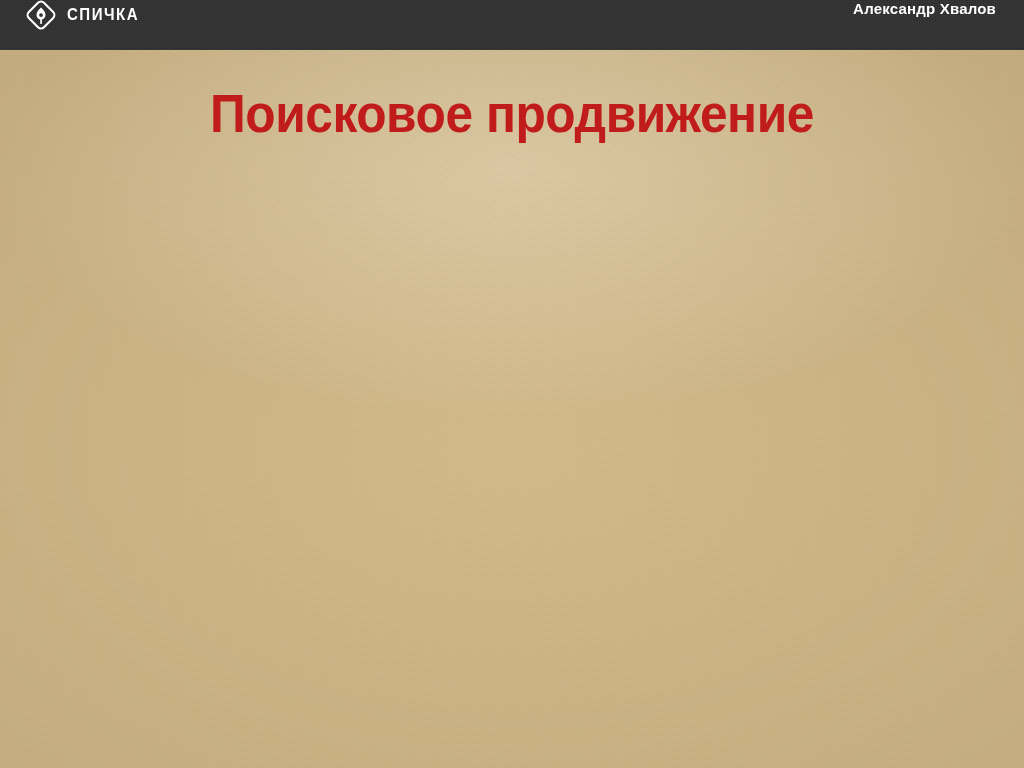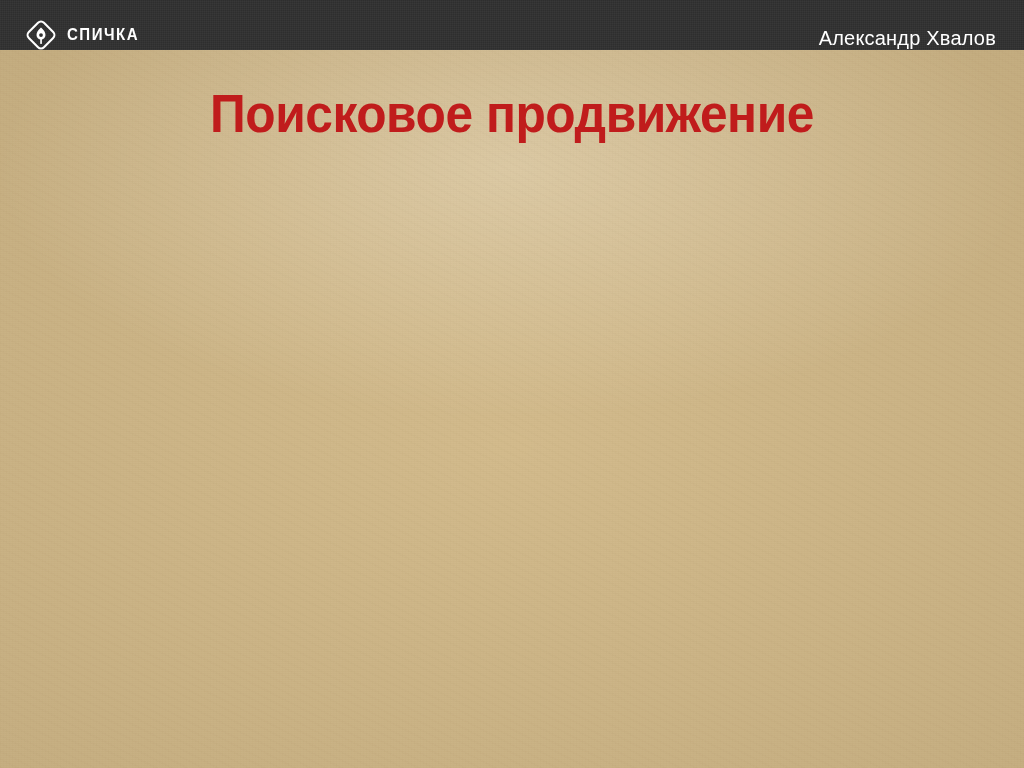--- a/index.html
+++ b/index.html
@@ -45,21 +45,21 @@
   
   .topbar {
     position: absolute;
     left: 0;
     top: 0;
     width: 1024px;
     height: 50px;
     background-color: #313131;
     box-sizing: border-box;
     display: flex;
-    align-items: flex-end;
+    align-items: flex-start;
     justify-content: space-between;
     padding: 0 28px 0 26px;
     z-index: 5;
   }
   .topbar::after {
     content: "";
     position: absolute;
     inset: 0;
     pointer-events: none;
     opacity: 0.55;
@@ -86,22 +86,22 @@
     font-size: 16px;
     font-weight: bold;
     letter-spacing: 1.6px;
     transform: scaleX(0.94);
     transform-origin: left center;
     white-space: nowrap;
   }
 
   .presenter {
     color: #ffffff;
-    font-size: 20px;
-    font-weight: normal;
+    font-size: 15px;
+    font-weight: bold;
     letter-spacing: 0.2px;
     white-space: nowrap;
     position: relative;
     z-index: 2;
   }
 
   
   .content {
     position: absolute;
     left: 0;

